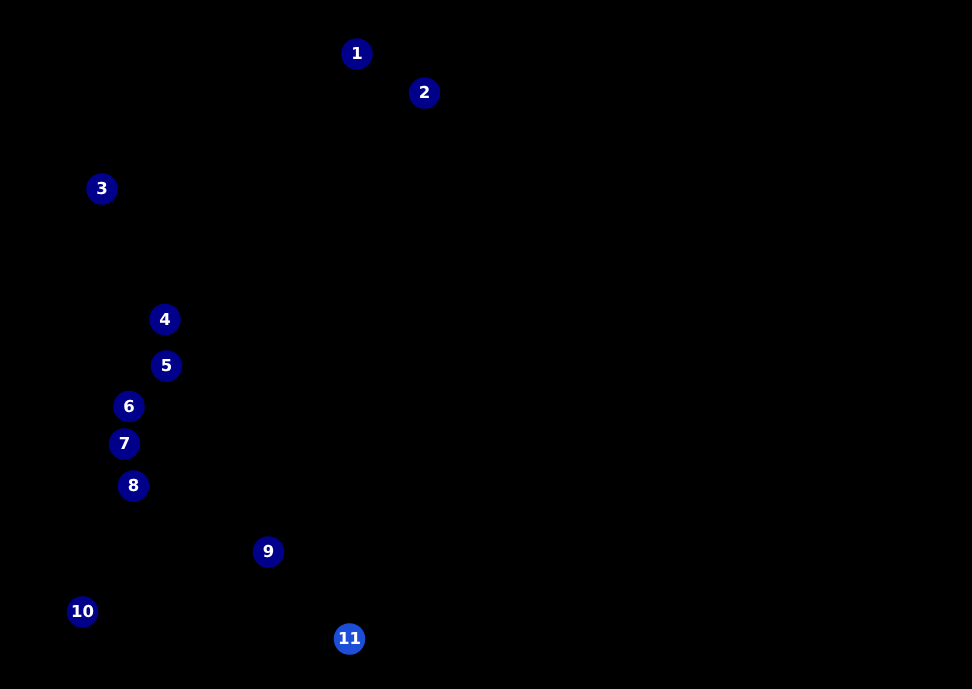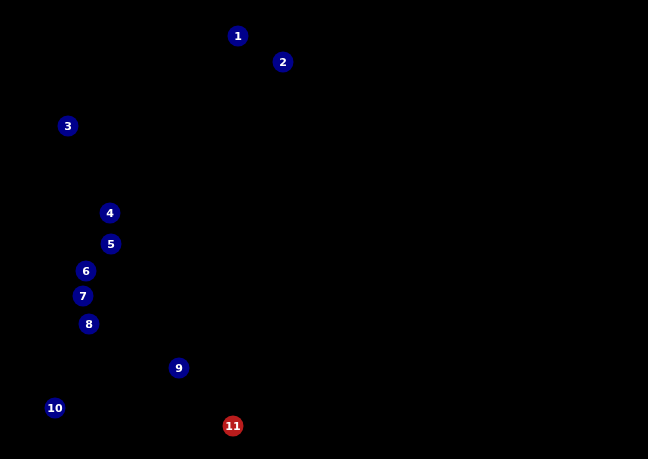--- a/index.html
+++ b/index.html
@@ -47,14 +47,14 @@
     <div class="marker" style="left: 238px; top: 36px; width: 21px; height: 21px; background: rgb(0, 0, 139); color: rgb(255, 255, 255);">1</div>
     <div class="marker" style="left: 283px; top: 62px; width: 21px; height: 21px; background: rgb(0, 0, 139); color: rgb(255, 255, 255);">2</div>
     <div class="marker" style="left: 68px; top: 126px; width: 21px; height: 21px; background: rgb(0, 0, 139); color: rgb(255, 255, 255);">3</div>
     <div class="marker" style="left: 110px; top: 213px; width: 21px; height: 21px; background: rgb(0, 0, 139); color: rgb(255, 255, 255);">4</div>
     <div class="marker" style="left: 111px; top: 244px; width: 21px; height: 21px; background: rgb(0, 0, 139); color: rgb(255, 255, 255);">5</div>
     <div class="marker" style="left: 86px; top: 271px; width: 21px; height: 21px; background: rgb(0, 0, 139); color: rgb(255, 255, 255);">6</div>
     <div class="marker" style="left: 83px; top: 296px; width: 21px; height: 21px; background: rgb(0, 0, 139); color: rgb(255, 255, 255);">7</div>
     <div class="marker" style="left: 89px; top: 324px; width: 21px; height: 21px; background: rgb(0, 0, 139); color: rgb(255, 255, 255);">8</div>
     <div class="marker" style="left: 179px; top: 368px; width: 21px; height: 21px; background: rgb(0, 0, 139); color: rgb(255, 255, 255);">9</div>
     <div class="marker" style="left: 55px; top: 408px; width: 21px; height: 21px; background: rgb(0, 0, 139); color: rgb(255, 255, 255);">10</div>
-    <div class="marker" style="left: 233px; top: 426px; width: 21px; height: 21px; background: #b91c1c; color: rgb(255, 255, 255);">11</div>
+    <div class="marker" style="left: 233px; top: 426px; width: 21px; height: 21px; background: #1d4ed8; color: rgb(255, 255, 255);">11</div>
   </div>
 
 </body></html>

